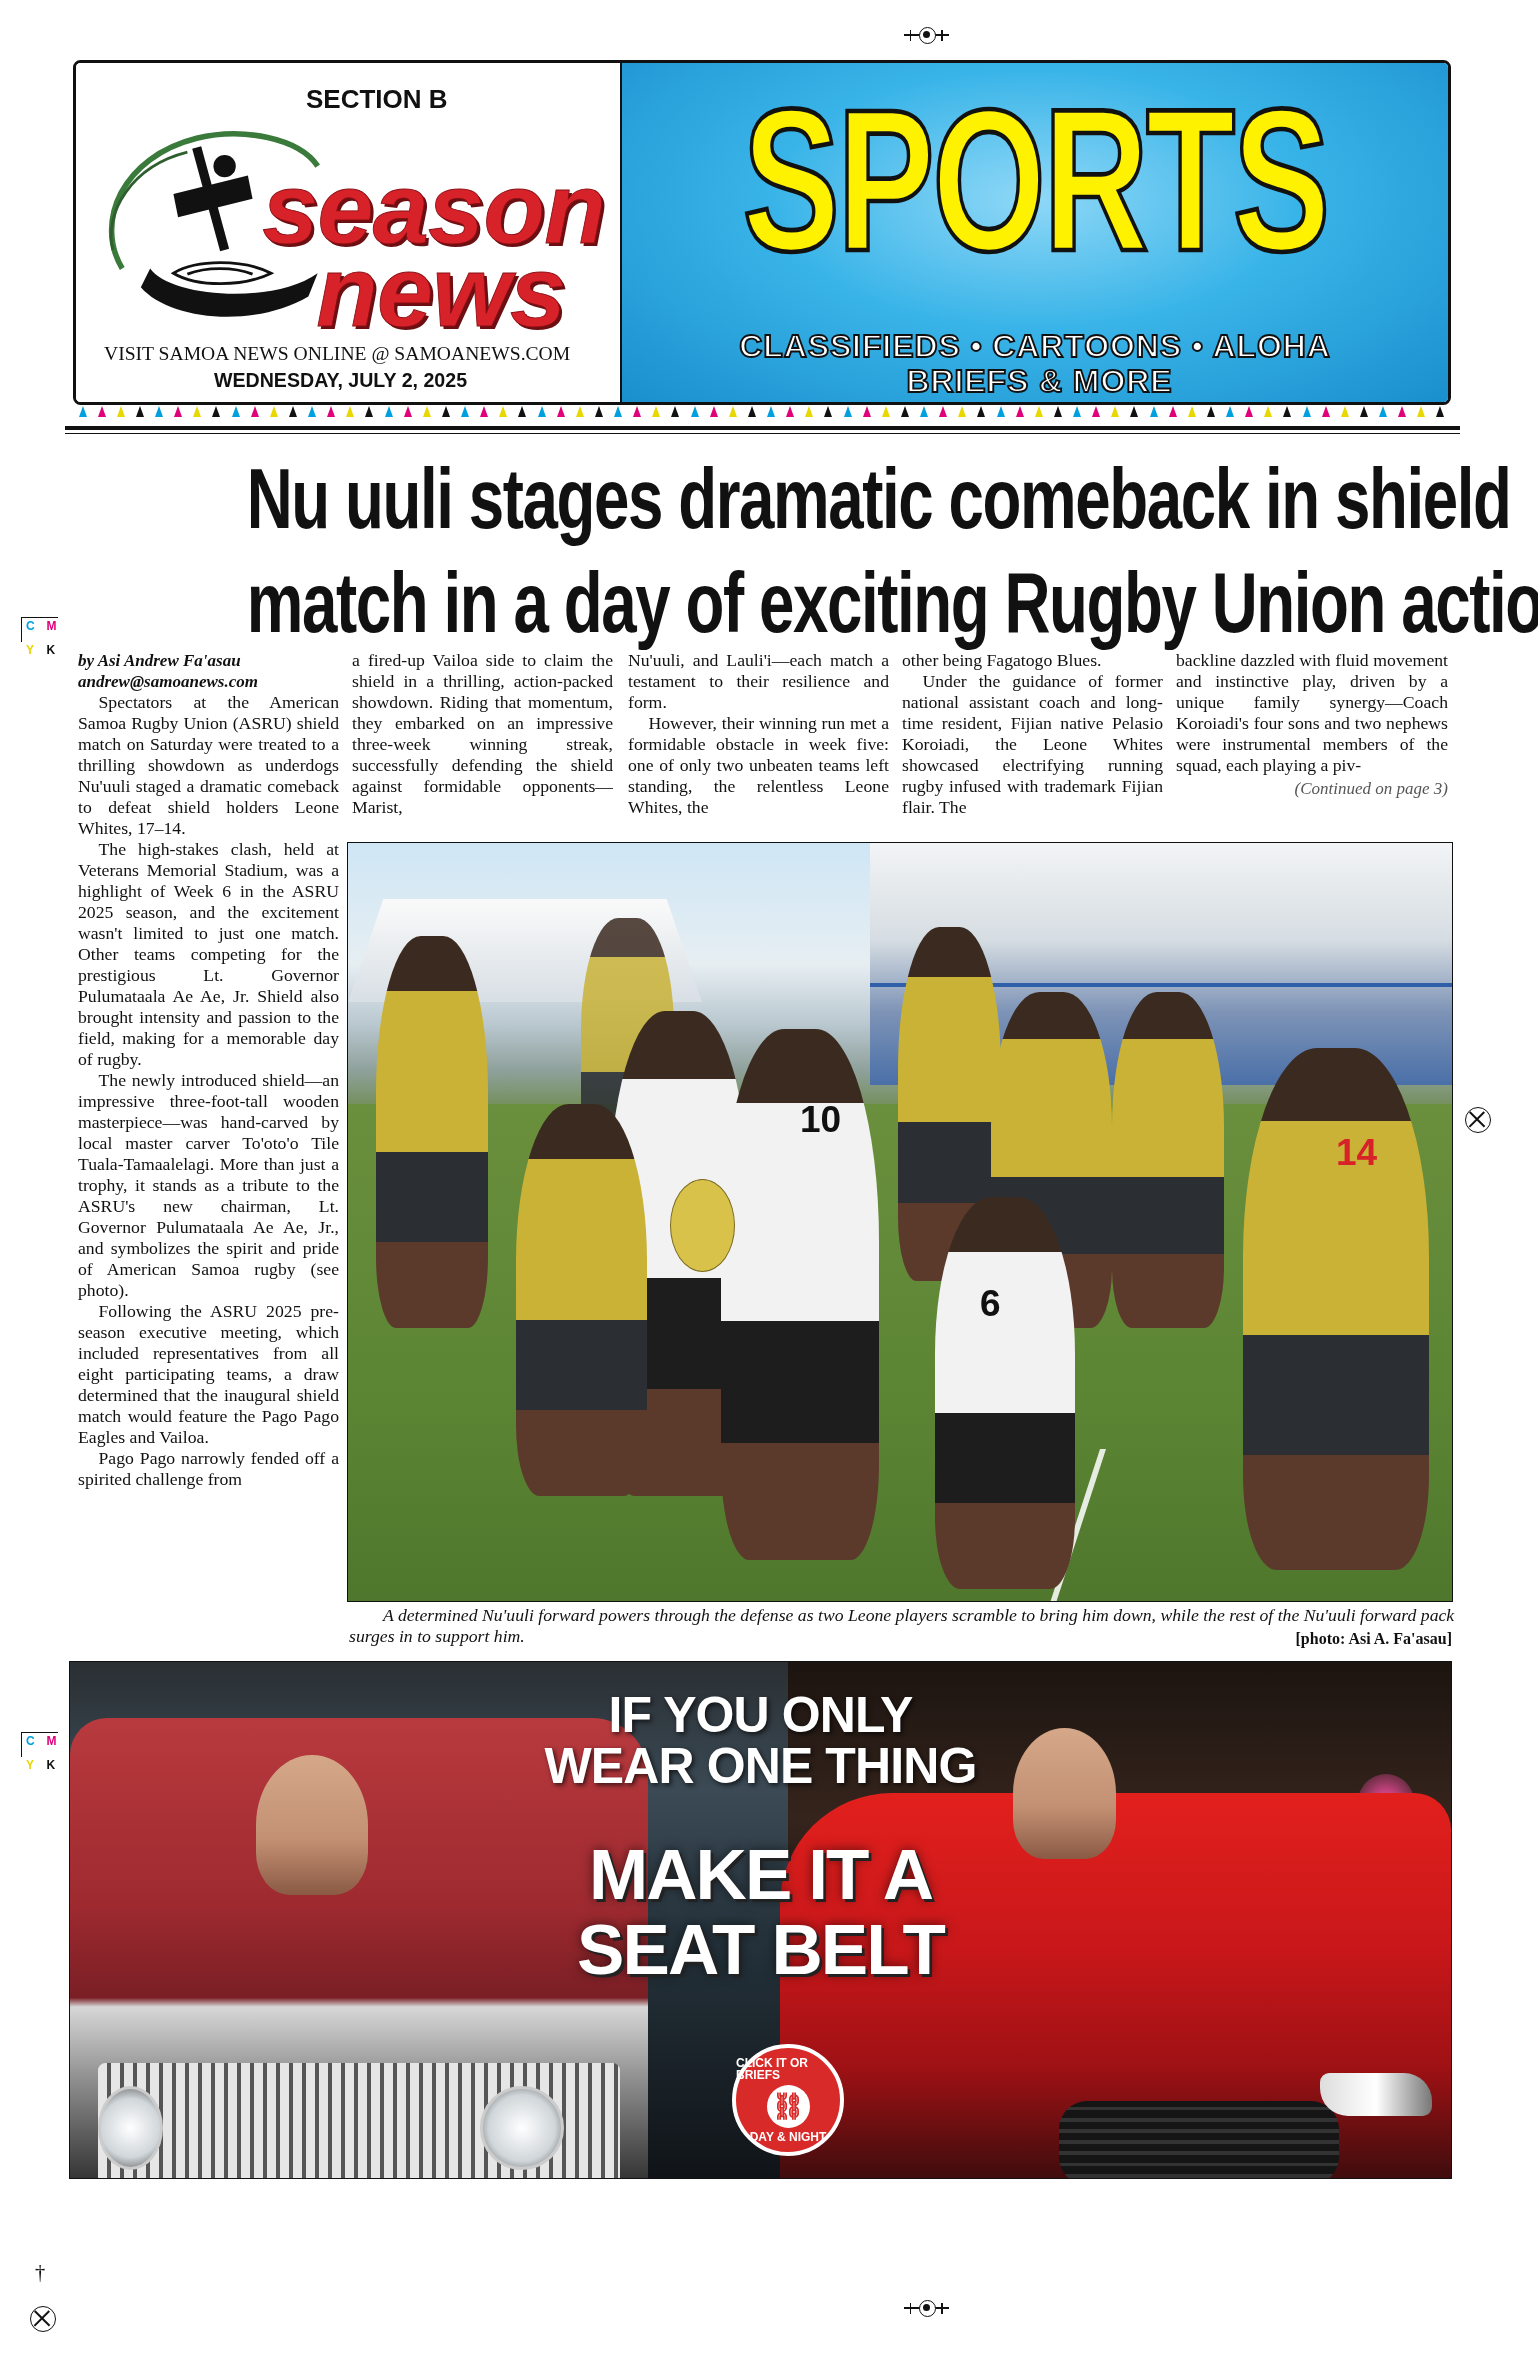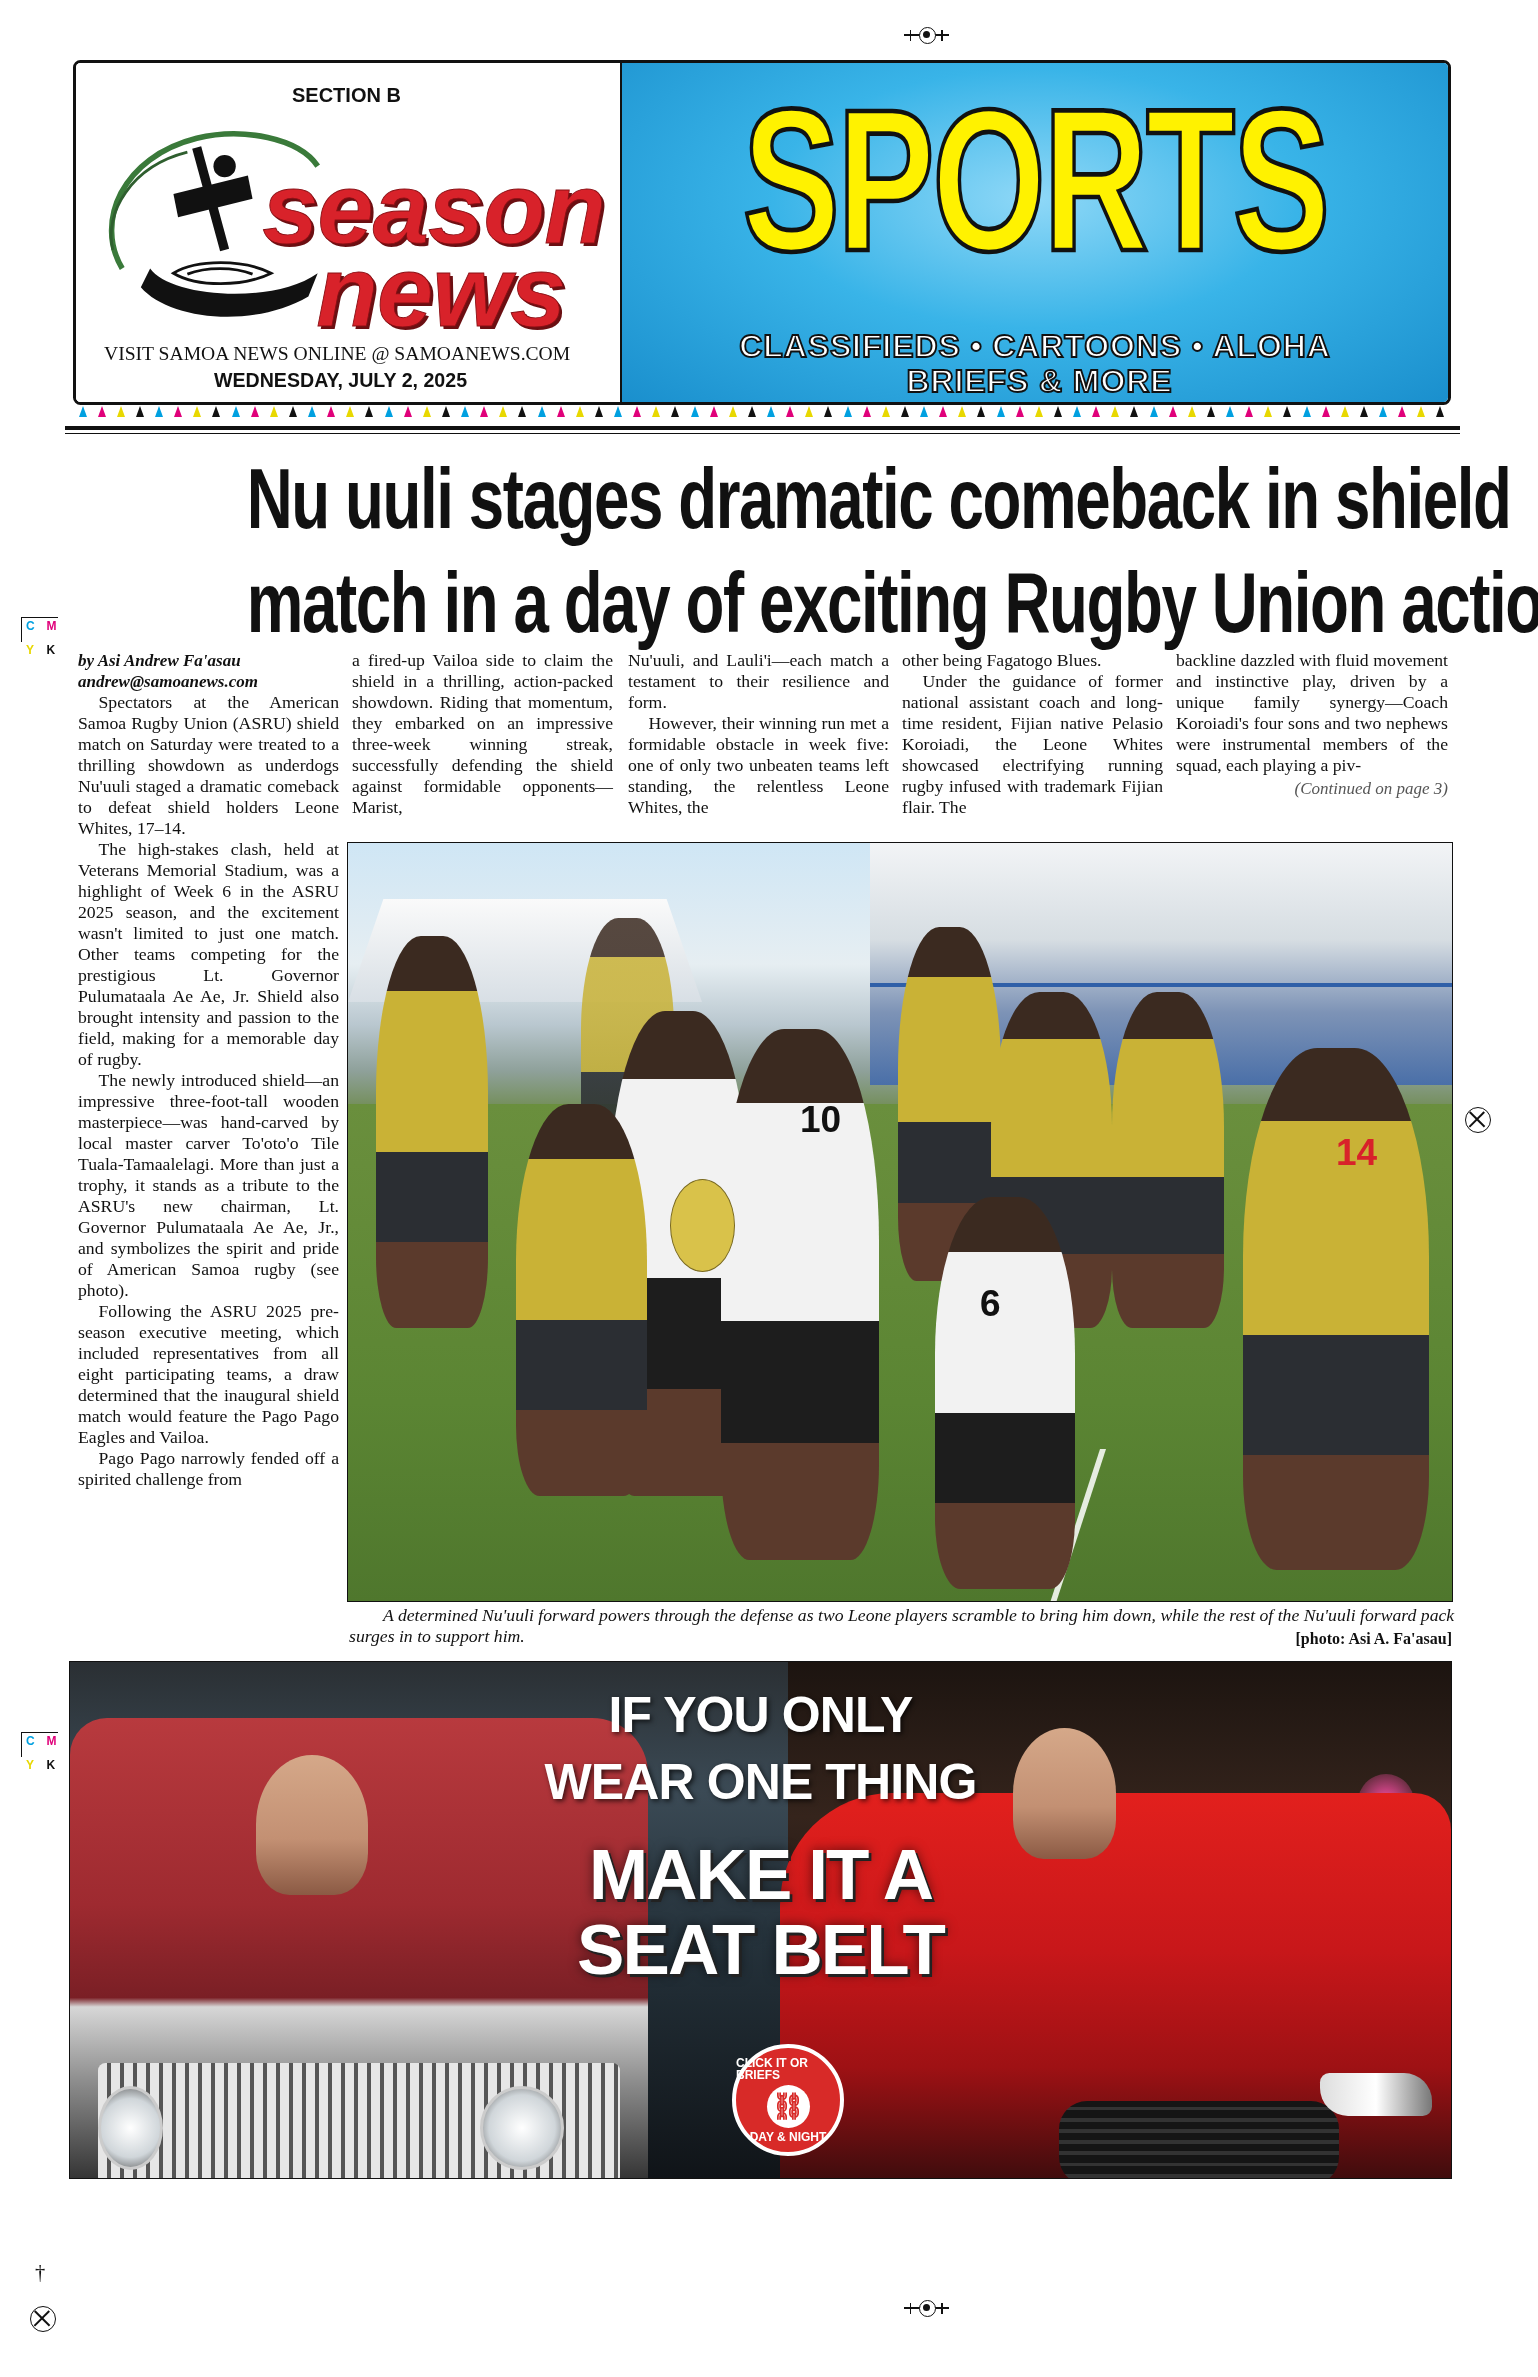--- a/index.html
+++ b/index.html
@@ -26,21 +26,21 @@
   .target-mark { position: absolute; width: 26px; height: 26px; border: 1.9px solid #111; border-radius: 50%; }
   .target-mark::before, .target-mark::after { content: ""; position: absolute; left: 10.3px; top: 0.9px; width: 1.9px; height: 20.5px; background: #111; }
   .target-mark::before { transform: rotate(45deg); }
   .target-mark::after { transform: rotate(-45deg); }
 
   .dagger { position: absolute; left: 35px; top: 2261px; font-size: 20.5px; }
 
   
   .masthead { position: absolute; left: 73px; top: 60px; width: 1378px; height: 345px; border: 3.7px solid #111; border-radius: 7.5px; overflow: hidden; display: flex; }
   .mast-left { width: 546px; height: 100%; background: #fff; position: relative; border-right: 2.8px solid #111; }
-  .section-label { position: absolute; left: 216px; top: 20.5px; font-family: "Liberation Sans", sans-serif; font-weight: bold; font-size: 20px; }
+  .section-label { position: absolute; left: 230px; top: 20.5px; font-family: "Liberation Sans", sans-serif; font-weight: bold; font-size: 26px; }
   .logo-wrap { position: absolute; left: 9.3px; top: 47px; width: 531px; height: 233px; }
   .logo-brand1, .logo-brand2 { position: absolute; font-family: "Liberation Sans", sans-serif; font-weight: bold; color: #d8222a; font-style: italic; line-height: 1; text-shadow: 2.8px 2.8px 0 #6b0f12; -webkit-text-stroke: 0.9px #8a0f14; letter-spacing: -0.9px; }
   .logo-brand1 { left: 177px; top: 48px; font-size: 101px; }
   .logo-brand2 { left: 231px; top: 131px; font-size: 101px; }
   .mast-url { position: absolute; left: 28px; top: 280px; font-family: "Liberation Serif", serif; font-size: 19.6px; }
   .mast-date { position: absolute; left: 138px; top: 306px; font-family: "Liberation Sans", sans-serif; font-weight: bold; font-size: 19.6px; }
 
   .mast-right { flex: 1; height: 100%; position: relative; background: radial-gradient(ellipse at 50% 40%, #8fd8f7 0%, #39b4e8 45%, #1a8fcd 100%); }
   .sports-word { position: absolute; left: 0; right: 0; top: 0; text-align: center; font-family: "Liberation Sans", sans-serif; font-weight: bold; font-size: 203px; color: #fff200; letter-spacing: -3.7px; transform: scaleX(0.72); transform-origin: center top; -webkit-text-stroke: 4.7px #111; line-height: 1.15; }
   .mast-sub { position: absolute; left: 0; right: 0; text-align: center; font-family: "Liberation Sans", sans-serif; font-weight: bold; font-size: 32px; color: #fff; -webkit-text-stroke: 1.9px #111; letter-spacing: 0.9px; line-height: 1; }
@@ -92,21 +92,21 @@
   .ad-left { width: 52%; height: 100%; position: relative; background: linear-gradient(180deg, #2a2f33 0%, #3b4a55 25%, #24313a 55%, #101418 100%); }
   .ad-right { flex: 1; height: 100%; position: relative; background: linear-gradient(180deg, #1c1410 0%, #35241c 30%, #1a1412 60%, #0c0a0a 100%); }
   .truck { position: absolute; left: 0; top: 56px; width: 578px; height: 466px; background: linear-gradient(180deg, #b83a3e 0%, #9e2a30 40%, #7a1f25 60%, #d7d7d7 62%, #8d8d8d 78%, #303030 100%); border-radius: 37px 56px 0 0; }
   .truck-grille { position: absolute; left: 28px; top: 345px; width: 522px; height: 121px; background: repeating-linear-gradient(90deg, #e6e6e6 0 9.3px, #555 9.3px 13px); border-radius: 7.5px; }
   .truck-light { position: absolute; top: 368px; width: 84px; height: 84px; border-radius: 50%; background: radial-gradient(circle, #ffffff 0%, #d0d6da 60%, #555 100%); border: 3.7px solid #ccc; }
   .car { position: absolute; right: 0; top: 131px; width: 671px; height: 392px; background: linear-gradient(180deg, #e2201d 0%, #c8171a 40%, #9e1114 70%, #3a0c0d 100%); border-radius: 112px 37px 0 0; }
   .car-grille { position: absolute; right: 112px; top: 308px; width: 280px; height: 84px; background: repeating-linear-gradient(0deg, #151515 0 7.5px, #333 7.5px 11.2px); border-radius: 28px; }
   .car-light { position: absolute; right: 18.6px; top: 280px; width: 112px; height: 43px; background: linear-gradient(90deg, #ddd, #fff, #777); border-radius: 9.3px 28px 9.3px 28px; }
   .ad-text1, .ad-text2 { position: absolute; left: 0; right: 0; text-align: center; font-family: "Liberation Sans", sans-serif; font-weight: bold; color: #ffffff; line-height: 1; text-shadow: 1.9px 1.9px 5.6px rgba(0,0,0,0.7); z-index: 3; }
   .ad-text1 { top: 28px; font-size: 50px; letter-spacing: -0.9px; }
-  .ad-text1 div + div { margin-top: 17px; }
+  .ad-text1 div + div { margin-top: 1px; }
   .ad-text2 { top: 177px; font-size: 71px; letter-spacing: -1.9px; text-shadow: 2.8px 2.8px 0 #222, 0 0 11.2px rgba(0,0,0,0.6); }
   .ad-text2 div + div { margin-top: 3.7px; }
   .ad-badge { position: absolute; left: 662px; top: 382px; width: 112px; height: 112px; border-radius: 50%; background: #d82a28; border: 4.7px solid #fff; z-index: 3; display: flex; flex-direction: column; align-items: center; justify-content: center; font-family: "Liberation Sans", sans-serif; font-weight: bold; color: #fff; }
   .ad-badge .b1 { font-size: 12px; line-height: 1; }
   .ad-badge .belt { width: 43px; height: 43px; border-radius: 50%; background: #fff; color: #d82a28; font-size: 26px; line-height: 43px; text-align: center; margin: 3.7px 0; }
   .ad-badge .b2 { font-size: 12px; line-height: 1; }
   .driver { position: absolute; width: 112px; height: 140px; border-radius: 50% 50% 30% 30%; background: linear-gradient(180deg, #d5a889 0%, #c39073 60%, #8b5a44 100%); }
 </style>
 </head>
 <body>

